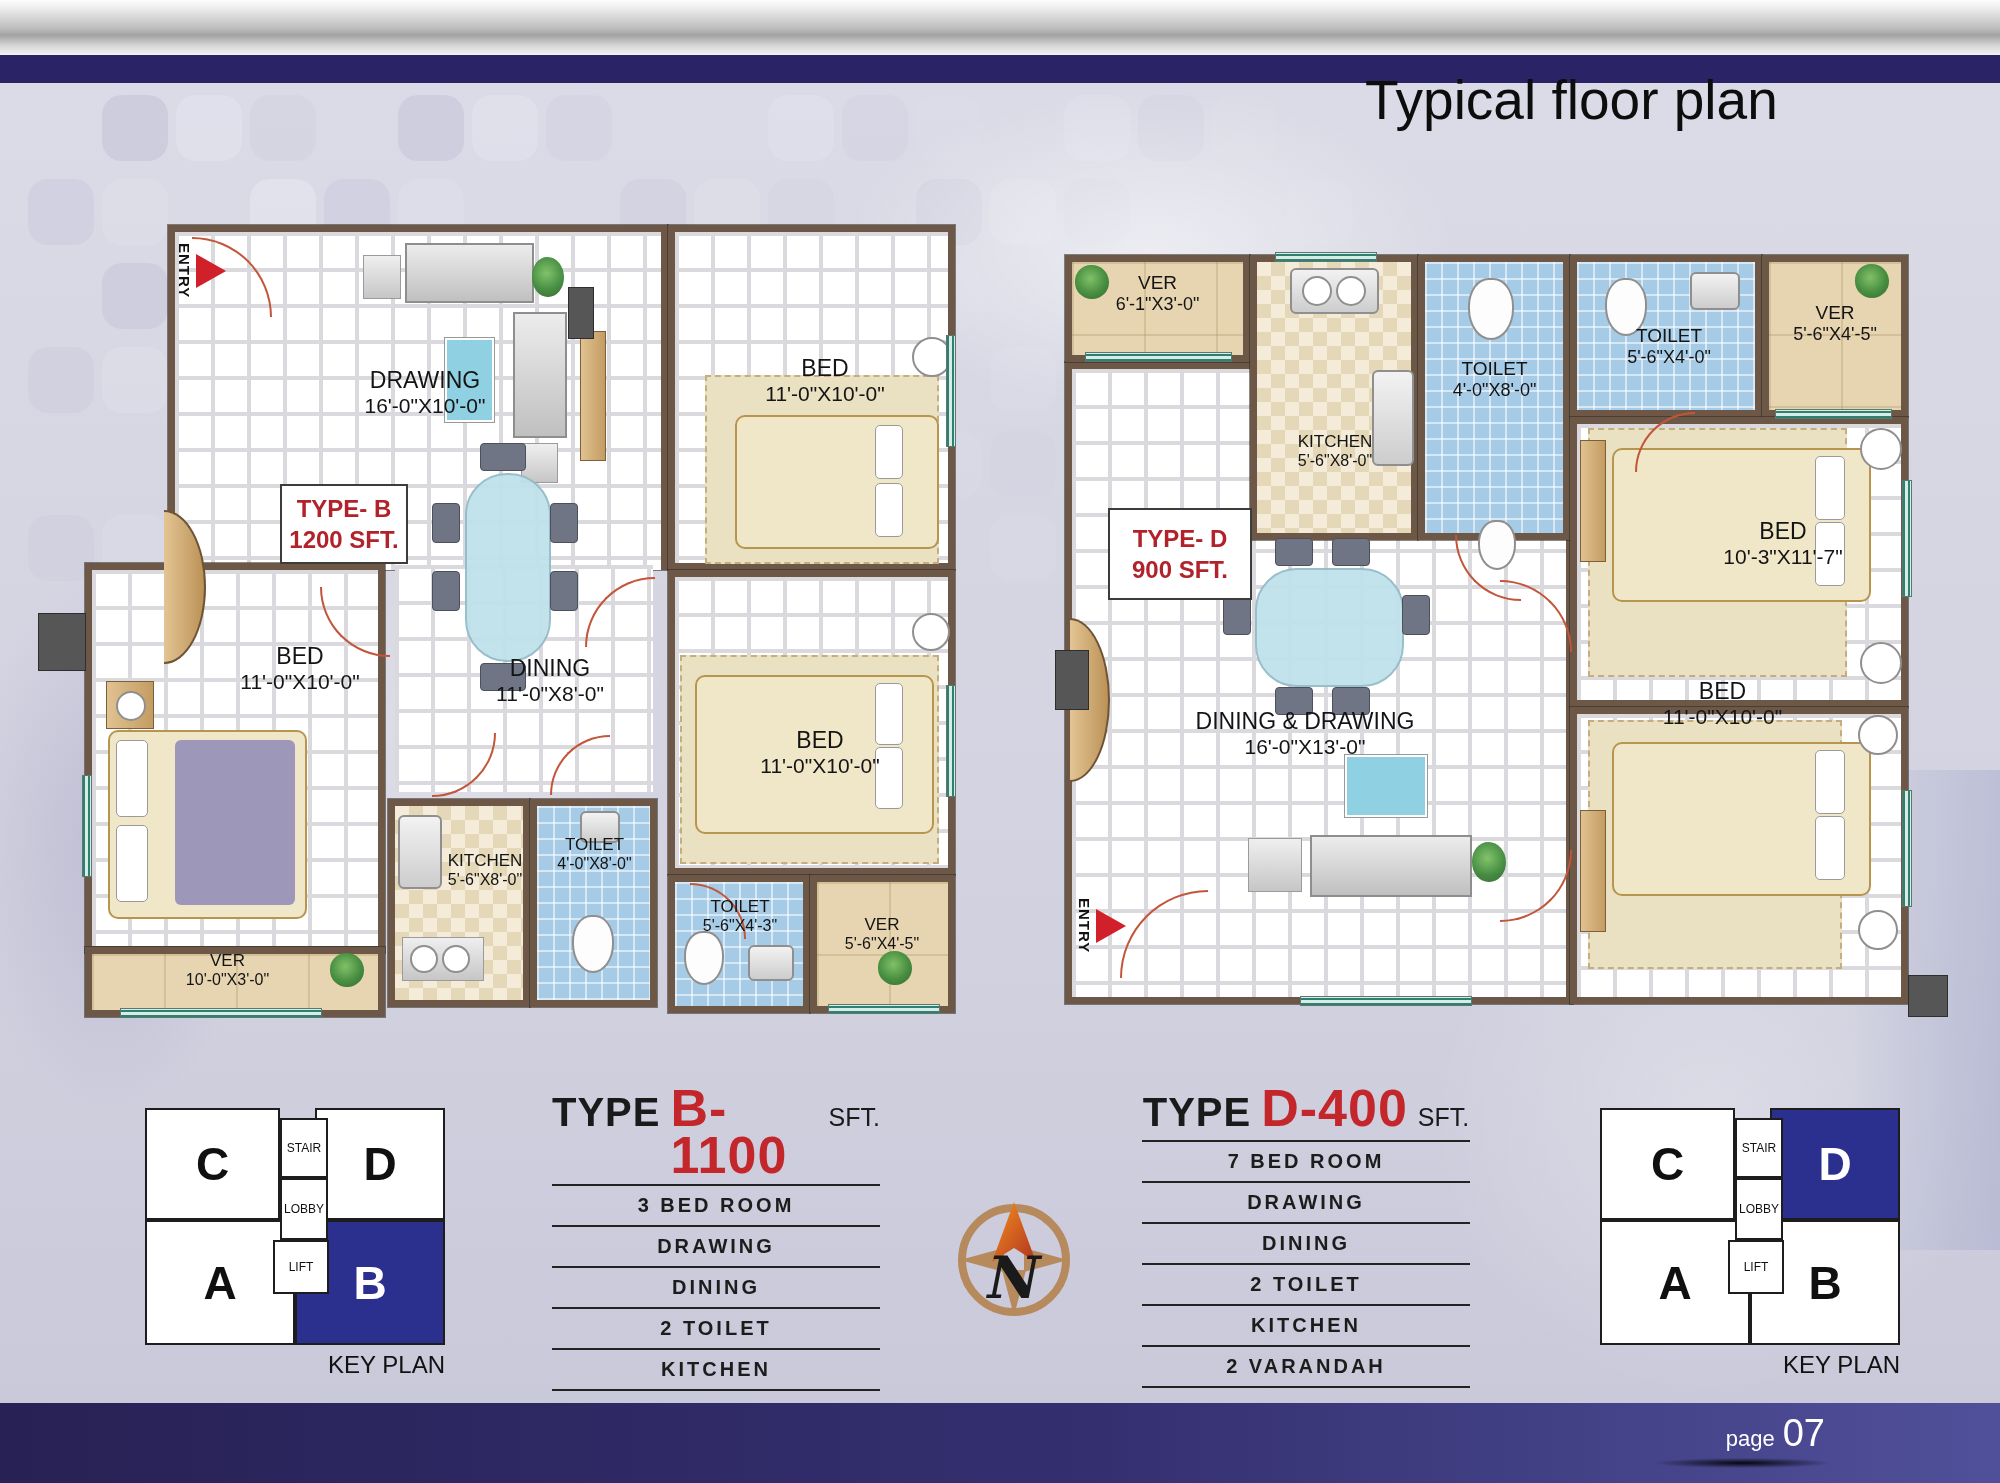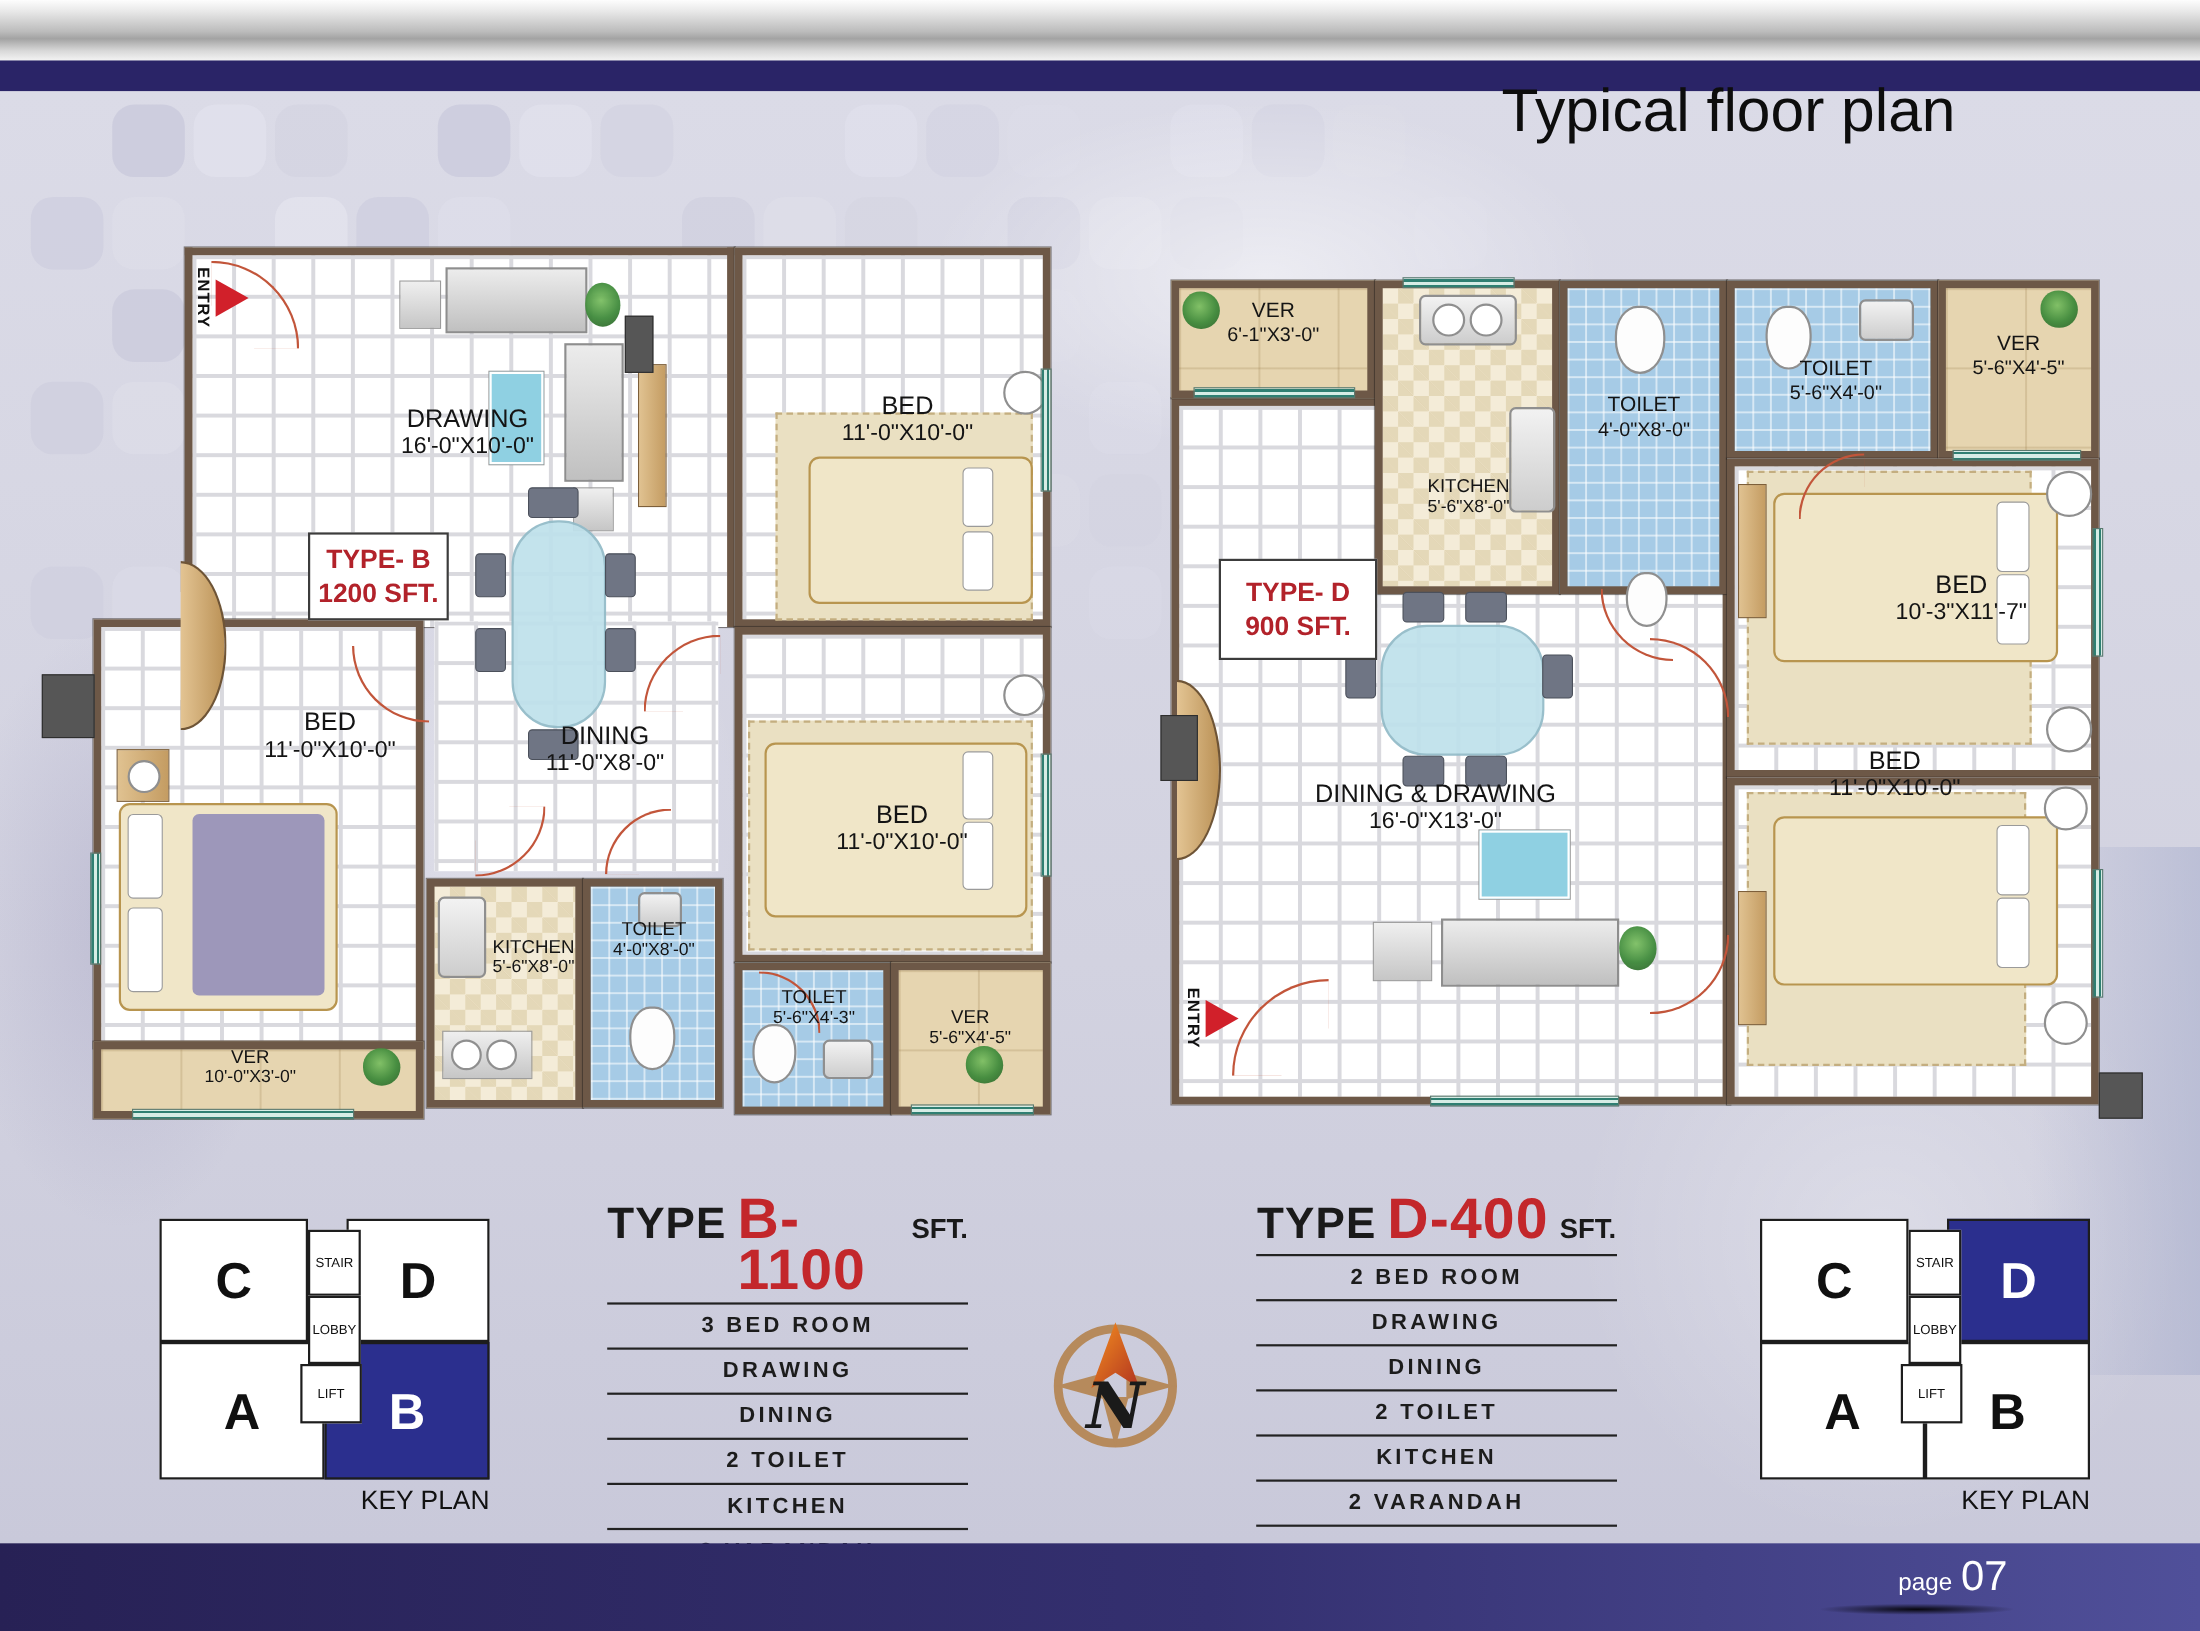--- a/index.html
+++ b/index.html
@@ -54,21 +54,21 @@
   .kp{position:absolute;width:300px;height:280px;z-index:5}
   .kp .u{position:absolute;background:#fff;border:2px solid #1d1d1d;display:flex;align-items:center;justify-content:center;font-size:46px;font-weight:700;color:#101010;box-sizing:border-box}
   .kp .hl{background:#2b2f8e;color:#fff}
   .kp .core{position:absolute;background:#fff;border:2px solid #1d1d1d;display:flex;align-items:center;justify-content:center;font-size:12px;font-weight:500;color:#101010;z-index:2;box-sizing:border-box}
   .kp .kptitle{position:absolute;left:0;right:0;top:248px;text-align:right;font-size:24px;color:#111;font-weight:500}
   
   .spec{position:absolute;width:328px;z-index:5}
   .spec .hdr{display:flex;align-items:baseline;justify-content:center;gap:10px;padding-bottom:5px}
   .spec .w1{font-size:40px;font-weight:700;color:#1a1a1a;letter-spacing:1px}
   .spec .code{font-size:52px;font-weight:700;color:#c3272b;letter-spacing:1px;line-height:.9}
-  .spec .w2{font-size:25px;font-weight:700;color:#1a1a1a}
+  .spec .w2{font-size:25px;font-weight:400;color:#1a1a1a}
   .spec ol{list-style:none;margin:0;padding:0;border-top:2px solid #222}
   .spec li{border-bottom:2px solid #222;text-align:center;font-size:20px;font-weight:600;letter-spacing:3px;padding:8px 0;color:#1c1c1c}
   
   #compass{position:absolute;left:952px;top:1196px;z-index:5}
   
   #footer{position:absolute;left:0;top:1403px;width:2000px;height:80px;background:linear-gradient(90deg,#272155 0%,#343070 55%,#50509a 100%);z-index:5}
   #pagebox{position:absolute;right:175px;top:1412px;z-index:6;color:#fff;display:flex;align-items:baseline;gap:8px}
   #pagebox .pw{font-size:22px}
   #pagebox .pn{font-size:38px}
   #pagesmudge{position:absolute;right:170px;top:1458px;width:175px;height:10px;background:radial-gradient(ellipse at center,rgba(0,0,0,.9),rgba(0,0,0,0) 72%);z-index:6}
@@ -403,21 +403,21 @@
   </ol>
 </div>
 
 <div class="spec" style="left:1142px;top:1085px">
   <div class="hdr">
     <span class="w1">TYPE</span>
     <span class="code">D-400</span>
     <span class="w2">SFT.</span>
   </div>
   <ol>
-    <li>2 BED ROOM</li>
+    <li>7 BED ROOM</li>
     <li>DRAWING</li>
     <li>DINING</li>
     <li>2 TOILET</li>
     <li>KITCHEN</li>
     <li>2 VARANDAH</li>
   </ol>
 </div>
 
 <div id="compass">
   <svg width="124" height="126" viewBox="0 0 124 126">

